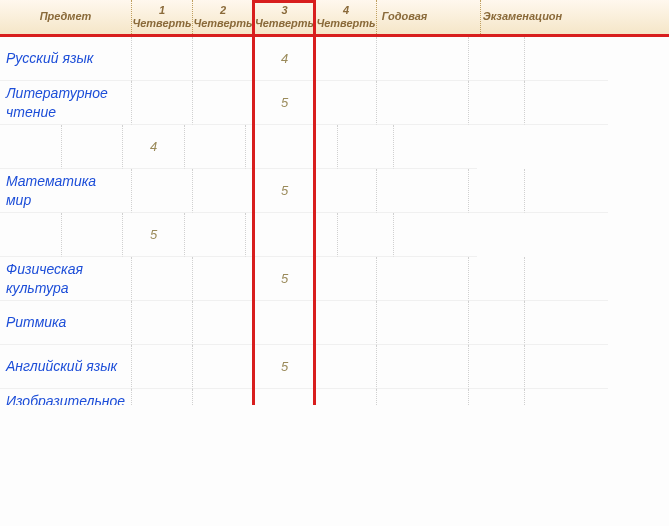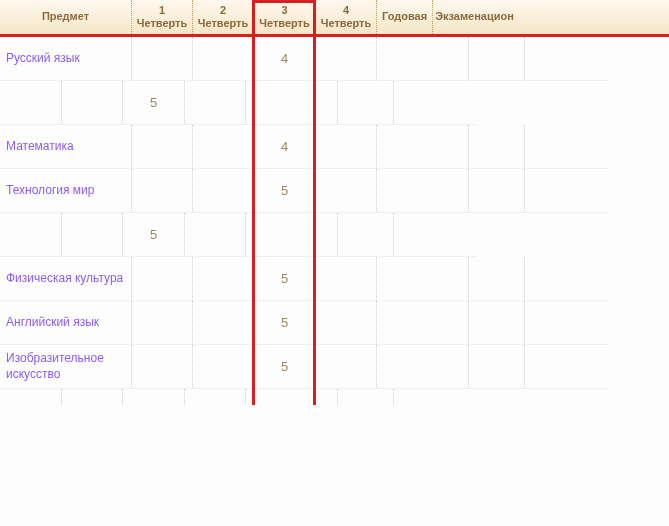--- a/index.html
+++ b/index.html
@@ -29,57 +29,57 @@
     line-height: 1.2;
     padding: 2px 4px;
     position: relative;
   }
   .header-cell:first-child { border-left: none; }
   .col-subject { width: 131px; flex: 0 0 131px; justify-content: center; }
   .col-q { width: 61px; flex: 0 0 61px; }
   .col-q3 { width: 62px; flex: 0 0 62px; }
   .col-inter { width: 92px; flex: 0 0 92px; }
   .col-year { width: 56px; flex: 0 0 56px; }
-  .col-exam { width: 84px; flex: 0 0 84px; }
+  .col-exam { width: 84px; flex: 0 0 84px; margin-left: 48px; }
   .body-row {
     display: flex;
     height: 44px;
     font-size: 12px;
     color: #7a7a7a;
   }
   .body-cell {
     display: flex;
     align-items: center;
     border-left: 1px dotted #d0d0d0;
     border-bottom: 1px solid #f0f0f0;
     padding: 0 6px;
   }
   .body-cell:first-child { border-left: none; }
   .body-cell.subject {
     width: 131px; flex: 0 0 131px;
-    color: #8b5cf6;
-    font-size: 12px;
+    color: #1d4ed8;
+    font-size: 14px;
     line-height: 1.3;
   }
   .body-cell.q { width: 61px; flex: 0 0 61px; justify-content: center; color: #9a8a5a; }
   .body-cell.q3 { width: 62px; flex: 0 0 62px; justify-content: center; color: #9a8a5a; font-size: 13px; }
   .body-cell.inter { width: 92px; flex: 0 0 92px; justify-content: center; }
   .body-cell.year { width: 56px; flex: 0 0 56px; justify-content: center; }
   .body-cell.exam { width: 84px; flex: 0 0 84px; justify-content: center; }
 
   .highlight-col {
     position: absolute;
     top: 0;
     left: 252px;
     width: 64px;
     height: 526px;
     border: 3px solid #d81e1e;
     pointer-events: none;
   }
-  .wrap { position: relative; width: 669px; height: 405px; overflow: hidden; }
+  .wrap { position: relative; width: 669px; height: 405px; overflow: hidden; font-style: italic; }
 </style>
 </head>
 <body>
 
 <div class="wrap">
   <div class="table">
     <div class="header-row">
       <div class="header-cell col-subject">Предмет</div>
       <div class="header-cell col-q">1<br>Четверть</div>
       <div class="header-cell col-q">2<br>Четверть</div>
@@ -93,40 +93,40 @@
           <div class="body-cell subject">Русский язык</div>
           <div class="body-cell q"></div>
           <div class="body-cell q"></div>
           <div class="body-cell q3">4</div>
           <div class="body-cell q"></div>
           <div class="body-cell inter"></div>
           <div class="body-cell year"></div>
           <div class="body-cell exam"></div>
         </div>
         <div class="body-row">
+          <div class="body-cell subject">Литературное чтение</div>
           <div class="body-cell q"></div>
           <div class="body-cell q"></div>
           <div class="body-cell q3">5</div>
           <div class="body-cell q"></div>
           <div class="body-cell inter"></div>
           <div class="body-cell year"></div>
           <div class="body-cell exam"></div>
         </div>
         <div class="body-row">
-          <div class="body-cell subject">Математика</div>
           <div class="body-cell q"></div>
           <div class="body-cell q"></div>
           <div class="body-cell q3">4</div>
           <div class="body-cell q"></div>
           <div class="body-cell inter"></div>
           <div class="body-cell year"></div>
           <div class="body-cell exam"></div>
         </div>
         <div class="body-row">
-          <div class="body-cell subject">Технология мир</div>
+          <div class="body-cell subject">Математика мир</div>
           <div class="body-cell q"></div>
           <div class="body-cell q"></div>
           <div class="body-cell q3">5</div>
           <div class="body-cell q"></div>
           <div class="body-cell inter"></div>
           <div class="body-cell year"></div>
           <div class="body-cell exam"></div>
         </div>
         <div class="body-row">
           <div class="body-cell q"></div>
@@ -135,20 +135,30 @@
           <div class="body-cell q"></div>
           <div class="body-cell inter"></div>
           <div class="body-cell year"></div>
           <div class="body-cell exam"></div>
         </div>
         <div class="body-row">
           <div class="body-cell subject">Физическая культура</div>
           <div class="body-cell q"></div>
           <div class="body-cell q"></div>
           <div class="body-cell q3">5</div>
+          <div class="body-cell q"></div>
+          <div class="body-cell inter"></div>
+          <div class="body-cell year"></div>
+          <div class="body-cell exam"></div>
+        </div>
+        <div class="body-row">
+          <div class="body-cell subject">Ритмика</div>
+          <div class="body-cell q"></div>
+          <div class="body-cell q"></div>
+          <div class="body-cell q3"></div>
           <div class="body-cell q"></div>
           <div class="body-cell inter"></div>
           <div class="body-cell year"></div>
           <div class="body-cell exam"></div>
         </div>
         <div class="body-row">
           <div class="body-cell subject">Английский язык</div>
           <div class="body-cell q"></div>
           <div class="body-cell q"></div>
           <div class="body-cell q3">5</div>

